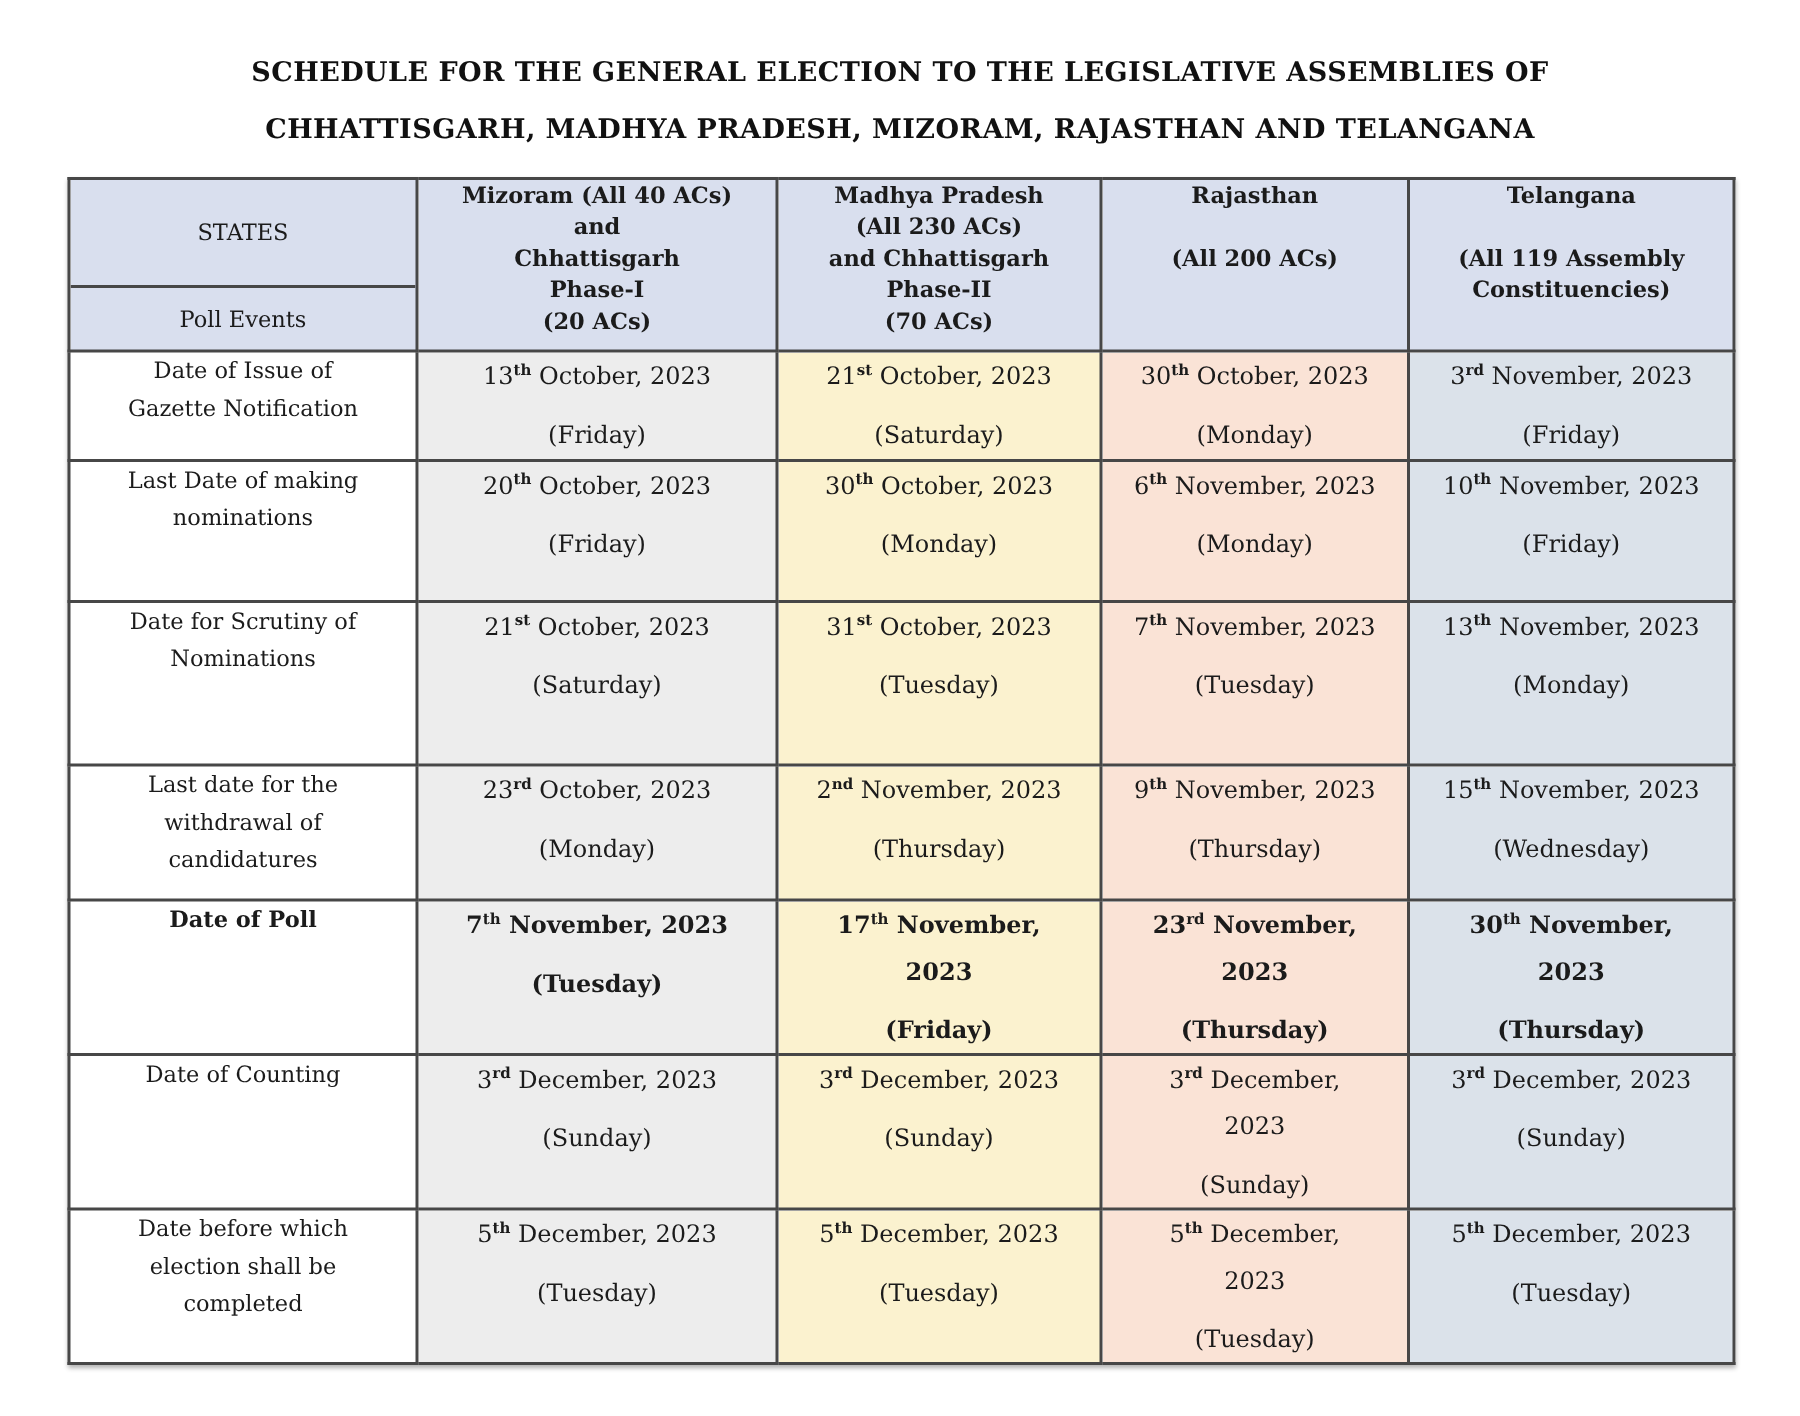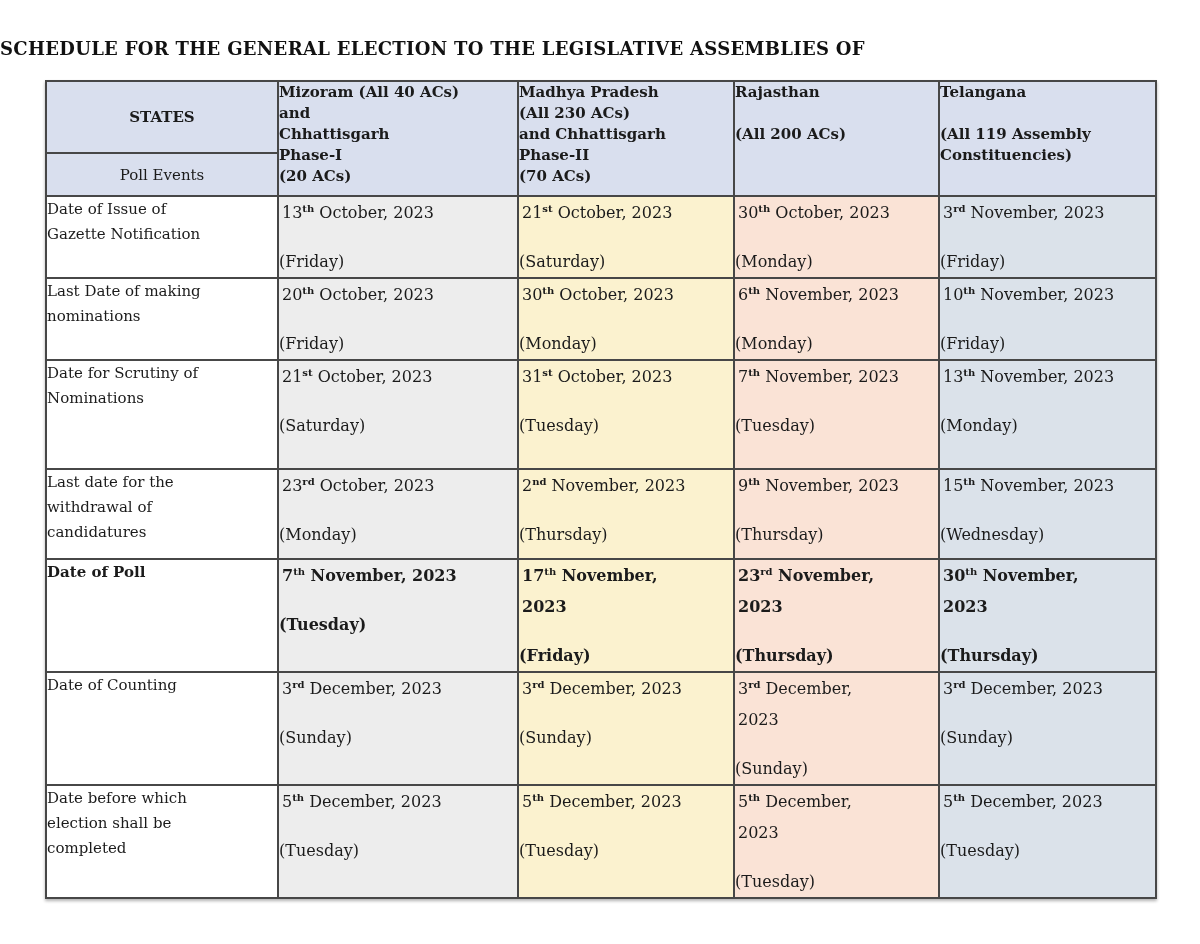--- a/index.html
+++ b/index.html
@@ -12,35 +12,37 @@
     font-family: "DejaVu Serif", "Liberation Serif", serif;
     color: var(--text, #1b1b1b);
   }
   .page {
     width: 1200px;
     height: 944px;
     position: relative;
   }
   .doc-title {
     margin-top: 30px;
+    text-align: center;
     font-weight: bold;
     font-size: 18px;
     letter-spacing: 0.3px;
     line-height: 38px;
     color: #111111;
   }
   table.schedule {
     border-collapse: collapse;
     table-layout: fixed;
     margin: 12px 0 0 45px;
     width: 1110px;
     box-shadow: 0 2px 3px rgba(0,0,0,0.30);
   }
   table.schedule td {
     border: 2px solid var(--border, #474747);
+    text-align: center;
     vertical-align: top;
     padding: 0;
     overflow: hidden;
   }
   
   thead tr { height: 115px; }
   td.header-cell {
     background: var(--header-bg, #d9dfee);
     font-weight: bold;
     font-size: 15px;
@@ -52,65 +54,66 @@
     background: var(--header-bg, #d9dfee);
     padding: 0;
     vertical-align: top;
   }
   .corner-top {
     height: 70px;
     border-bottom: 2px solid var(--border, #474747);
     display: flex;
     align-items: center;
     justify-content: center;
-    font-weight: bold;
+    font-weight: normal;
     font-size: 15px;
   }
   .corner-bottom {
     height: 41px;
     display: flex;
     align-items: center;
     justify-content: center;
     font-weight: normal;
     font-size: 15px;
   }
   
   tbody tr:nth-child(1) { height: 73px; }
-  tbody tr:nth-child(2) { height: 78px; }
+  tbody tr:nth-child(2) { height: 94px; }
   tbody tr:nth-child(3) { height: 109px; }
   tbody tr:nth-child(4) { height: 90px; }
   tbody tr:nth-child(5) { height: 84px; }
   tbody tr:nth-child(6) { height: 75px; }
   tbody tr:nth-child(7) { height: 100px; }
   td.event-cell {
     background: var(--event-bg, #ffffff);
     font-size: 15px;
     line-height: 25px;
     padding-top: 7px;
   }
   td.data-cell {
     font-size: 16px;
     padding-top: 6px;
   }
   td.col0 { background: var(--col0, #ededed); }
   td.col1 { background: var(--col1, #fbf2cf); }
   td.col2 { background: var(--col2, #fae3d6); }
   td.col3 { background: var(--col3, #dbe2ea); }
   .date-line { line-height: 31px; padding: 0 3px; }
-  .day-line  { line-height: 31px; margin-top: 18px; }
+  .day-line  { line-height: 31px; margin-top: 8px; }
   tr.bold-row td { font-weight: bold; }
   sup { font-size: 10px; line-height: 0; font-weight: bold; }
 </style>
 </head>
 <body>
 
 <div class="page">
 
   <div class="doc-title">
     <div>SCHEDULE FOR THE GENERAL ELECTION TO THE LEGISLATIVE ASSEMBLIES OF</div>
+    <div>CHHATTISGARH, MADHYA PRADESH, MIZORAM, RAJASTHAN AND TELANGANA</div>
   </div>
 
   <table class="schedule">
     <colgroup>
       <col style="width:232px">
       <col style="width:240px">
       <col style="width:216px">
       <col style="width:205px">
       <col style="width:217px">
     </colgroup>

